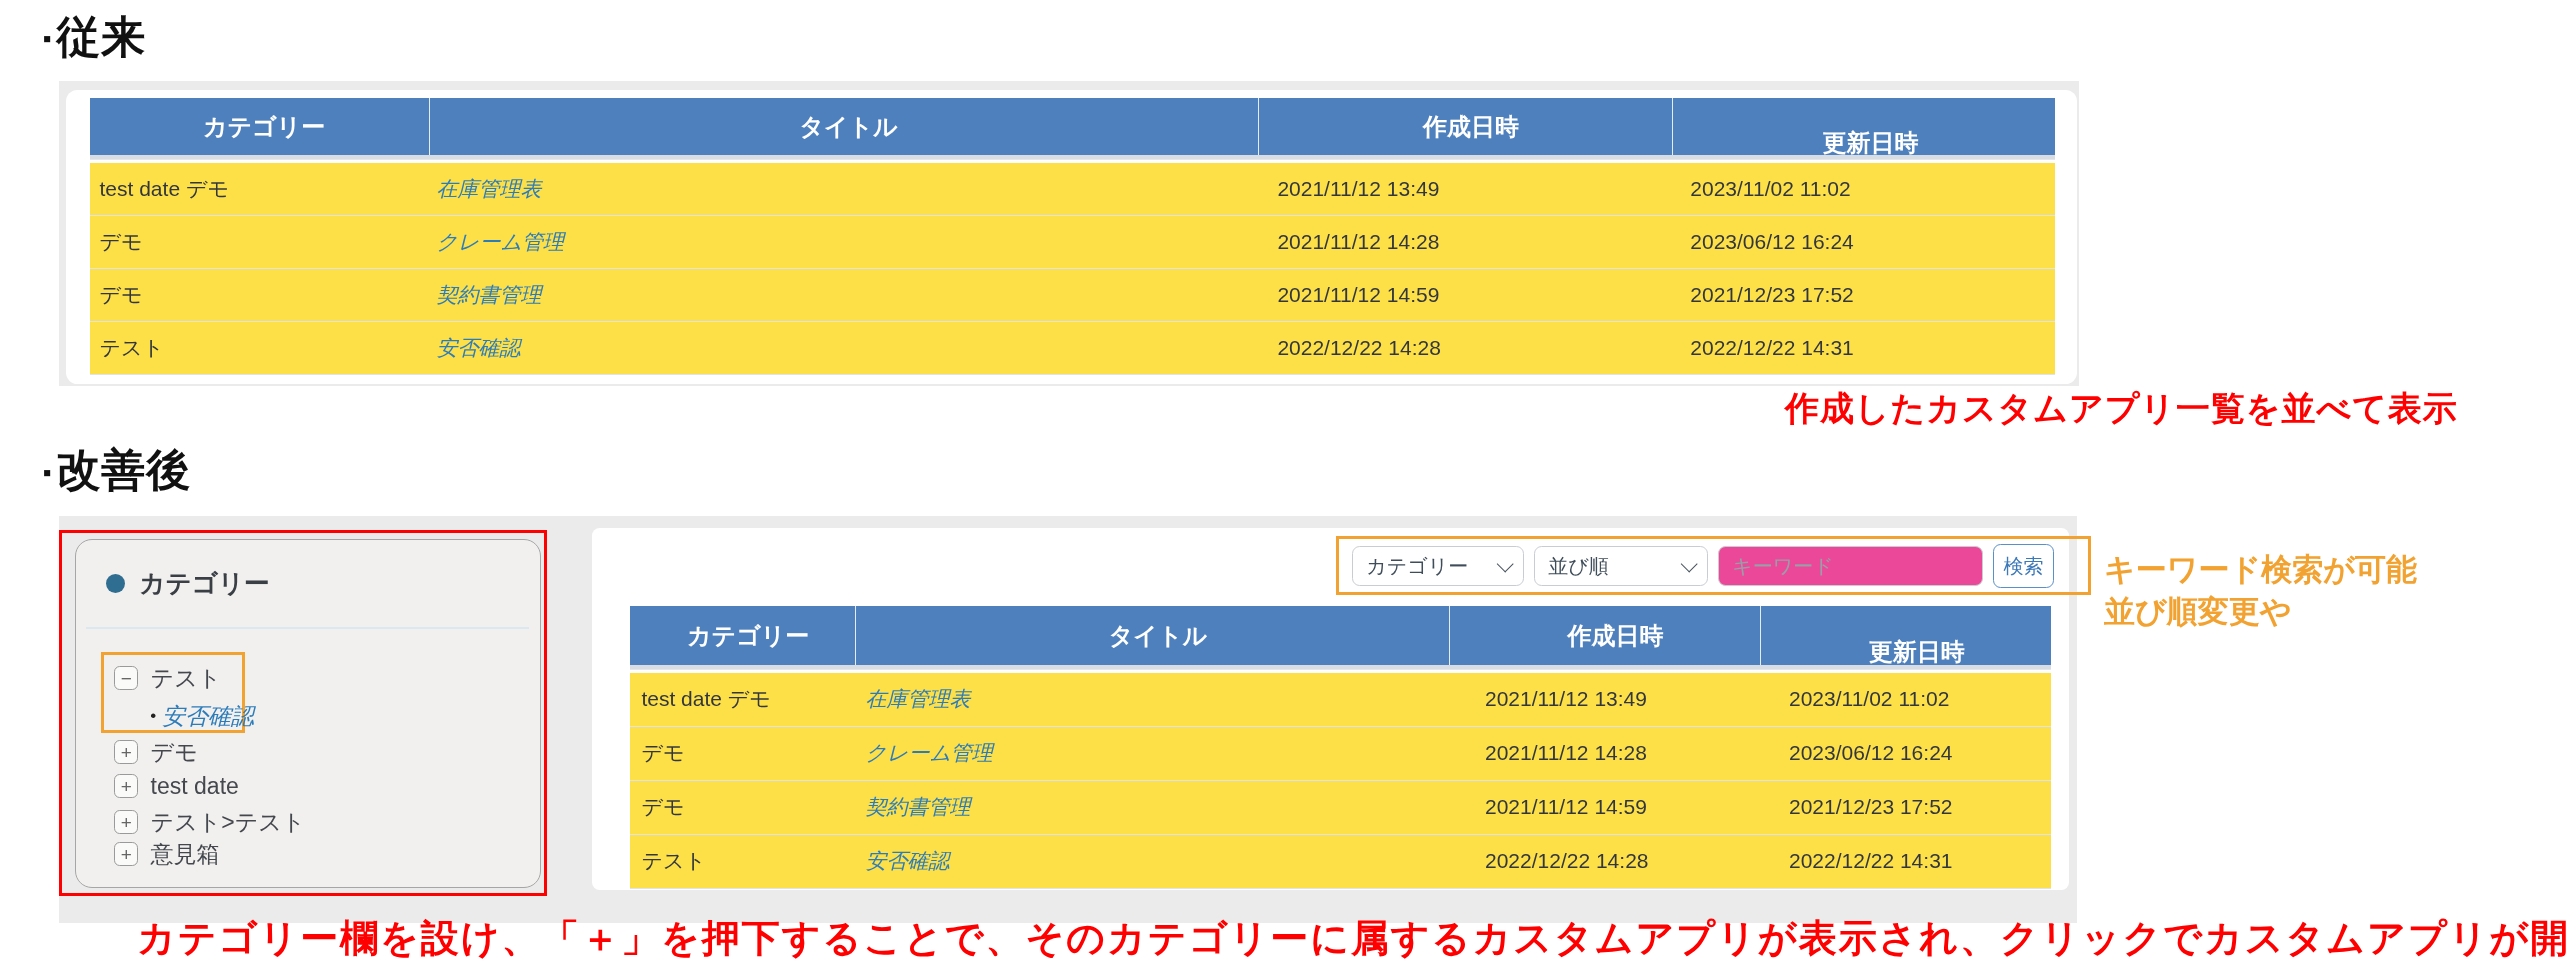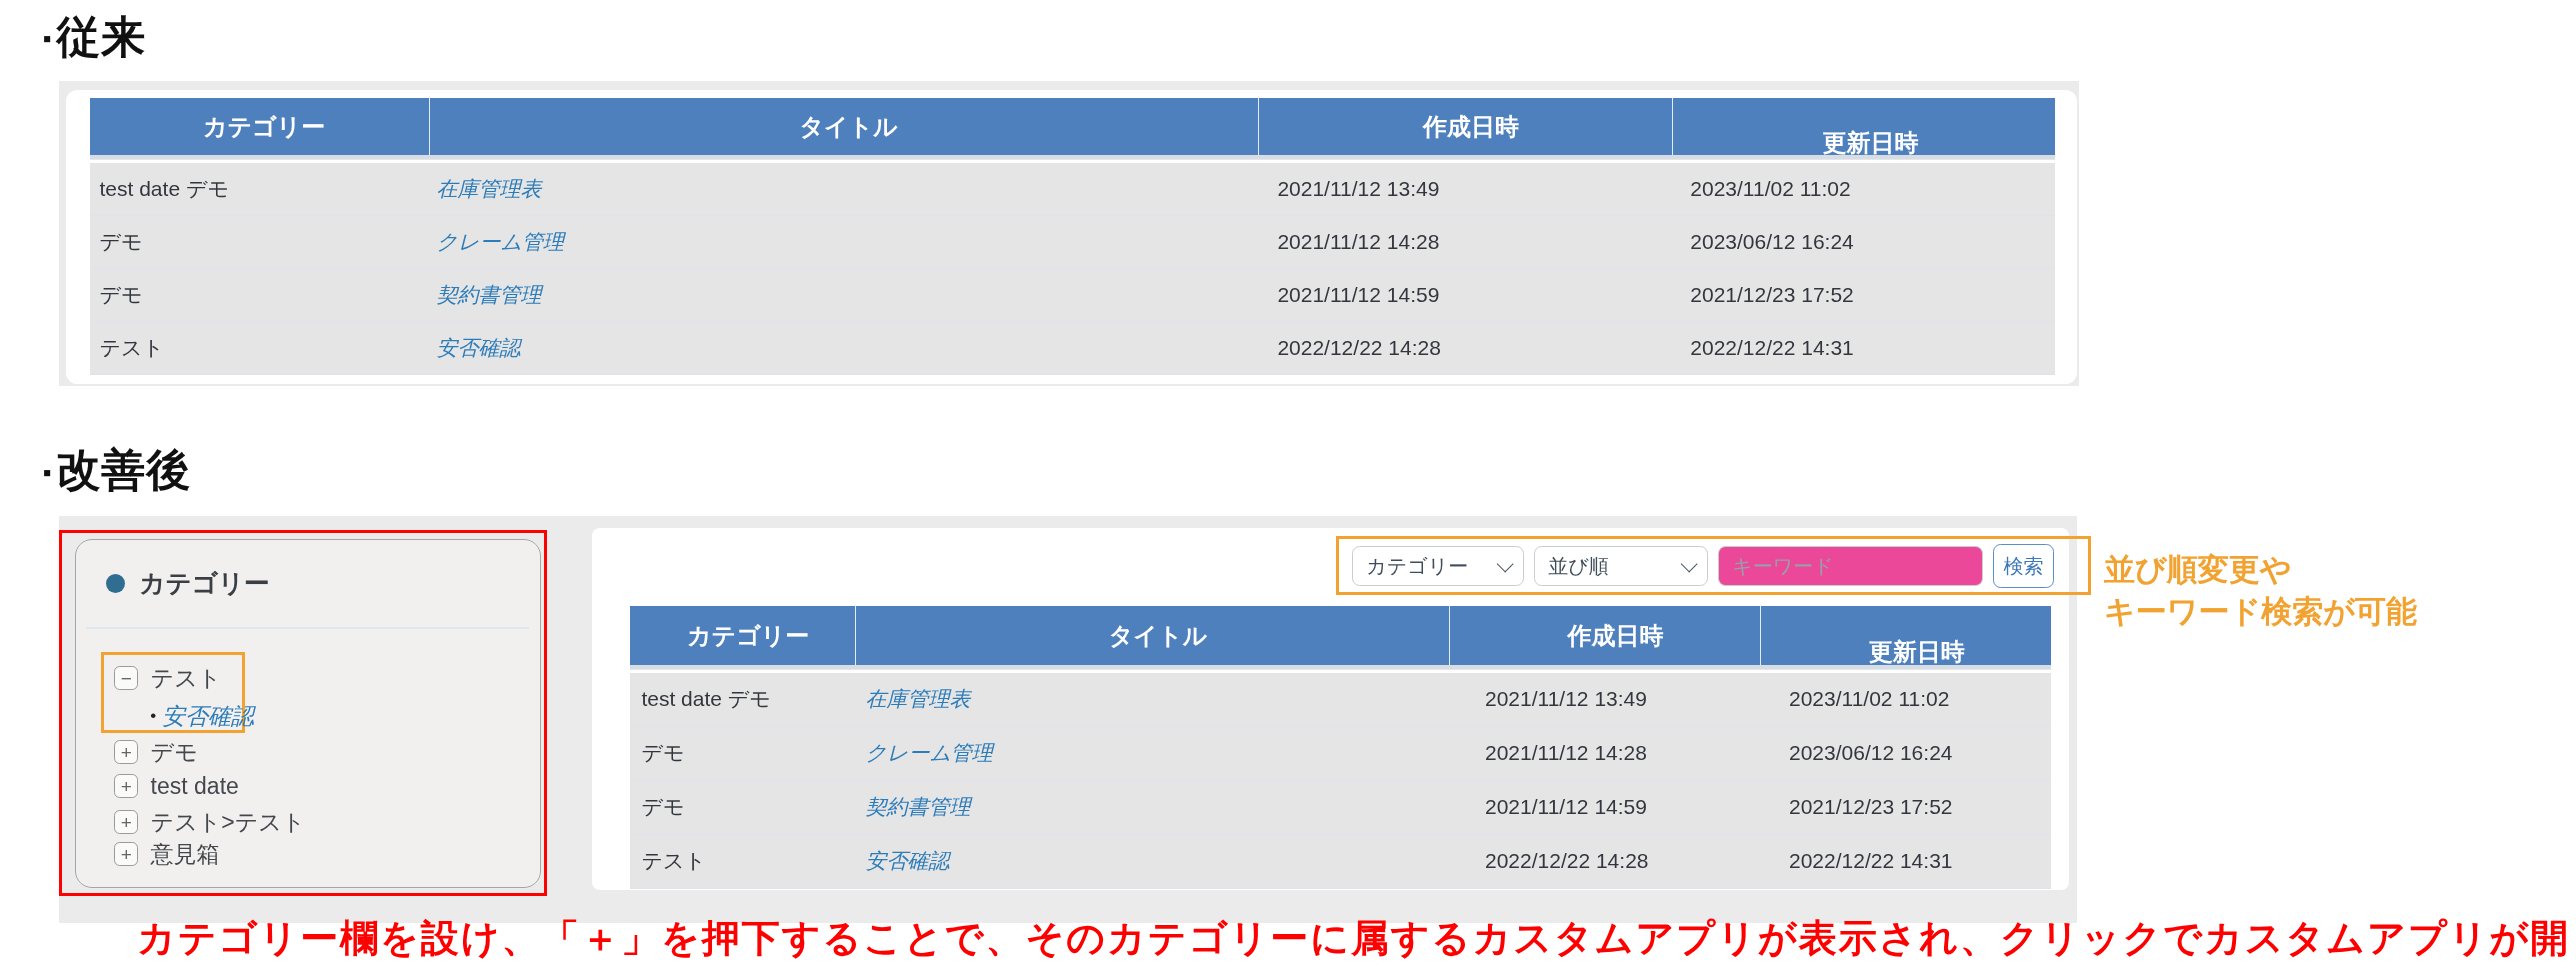--- a/index.html
+++ b/index.html
@@ -15,21 +15,21 @@
   .appbg{background:#ebebeb;}
 
   
   .panel{background:#ffffff;border-radius:11.4px;}
 
   
   .thead{display:flex;background:#4e80bd;box-shadow:0 4.7px 0 #d8dce3;}
   .thead .hcell{display:flex;align-items:center;justify-content:center;color:#fff;
                 font-size:24px;font-weight:bold;border-right:0.9px solid rgba(255,255,255,.85);}
   .thead .hcell:last-child{border-right:none;margin-top:32px;}
-  .trow{display:flex;align-items:center;border-bottom:0.9px solid #dfe4ec;background:#e5e5e5;}
+  .trow{display:flex;align-items:center;border-bottom:0.9px solid #dfe4ec;background:#fde047;}
   .cell{font-size:21px;color:#33373d;box-sizing:border-box;}
   .link{color:#2d7cba;text-decoration:none;cursor:pointer;font-style:italic;}
 
   .t1 .c1{width:337px;padding-left:9.5px;}
   .t1 .c2{width:839px;padding-left:9.5px;}
   .t1 .c3{width:411px;padding-left:11.4px;}
   .t1 .c4{width:378px;padding-left:13.3px;}
 
   .t2 .c1{width:224px;padding-left:11.4px;}
   .t2 .c2{width:610px;padding-left:11.4px;}
@@ -107,20 +107,21 @@
       <div class="cell c4">2021/12/23 17:52</div>
     </div>
     <div class="trow" style="height:52px;">
       <div class="cell c1">テスト</div>
       <div class="cell c2"><a class="link">安否確認</a></div>
       <div class="cell c3">2022/12/22 14:28</div>
       <div class="cell c4">2022/12/22 14:31</div>
     </div>
   </div>
 
+  <div class="abs note-red" style="left:1785px;top:386px;font-size:34px;letter-spacing:0.9px;">作成したカスタムアプリ一覧を並べて表示</div>
 
   <div class="abs heading" style="left:43px;top:441px;">
     <span class="bullet">▪</span>
     <span>改善後</span>
   </div>
 
   <div class="abs appbg" style="left:59px;top:516px;width:2018px;height:407px;"></div>
   <div class="abs panel" style="left:592px;top:528px;width:1477px;height:362px;border-radius:7.6px;"></div>
 
   <div class="abs hl-red" style="left:59px;top:530px;width:488px;height:366px;box-sizing:border-box;">
@@ -200,20 +201,20 @@
     </div>
     <div class="trow" style="height:53px;">
       <div class="cell c1">テスト</div>
       <div class="cell c2"><a class="link">安否確認</a></div>
       <div class="cell c3">2022/12/22 14:28</div>
       <div class="cell c4">2022/12/22 14:31</div>
     </div>
   </div>
 
   <div class="abs note-orange" style="left:2104px;top:549px;font-size:31px;line-height:42px;">
+    <div>キーワード検索が可能</div>
     <div>並び順変更や</div>
-    <div>キーワード検索が可能</div>
   </div>
 
   <div class="abs note-red" style="left:137px;top:913px;font-size:38px;letter-spacing:1.9px;white-space:nowrap;">カテゴリー欄を設け、「＋」を押下することで、そのカテゴリーに属するカスタムアプリが表示され、クリックでカスタムアプリが開く</div>
 
 </div>
 
 
 </body></html>

